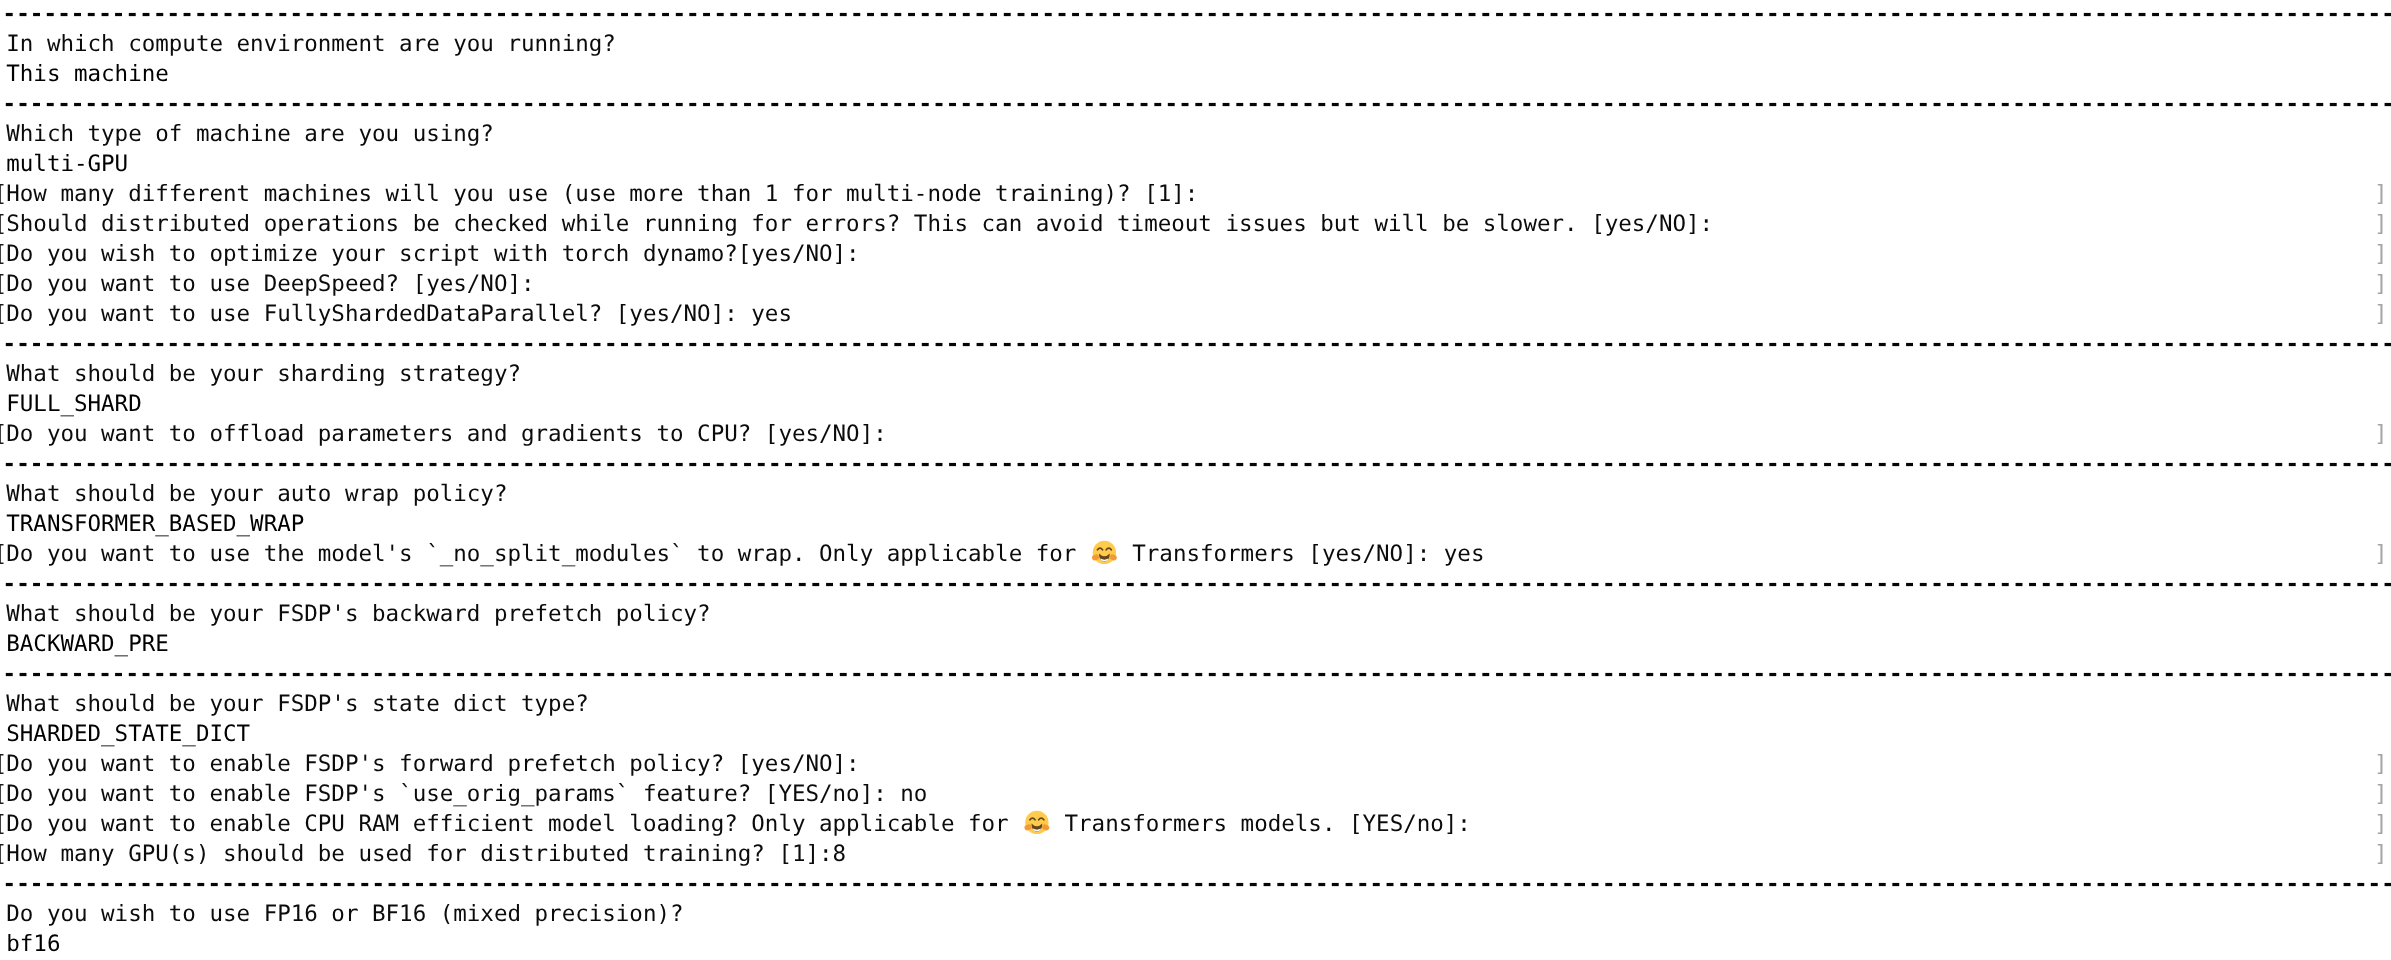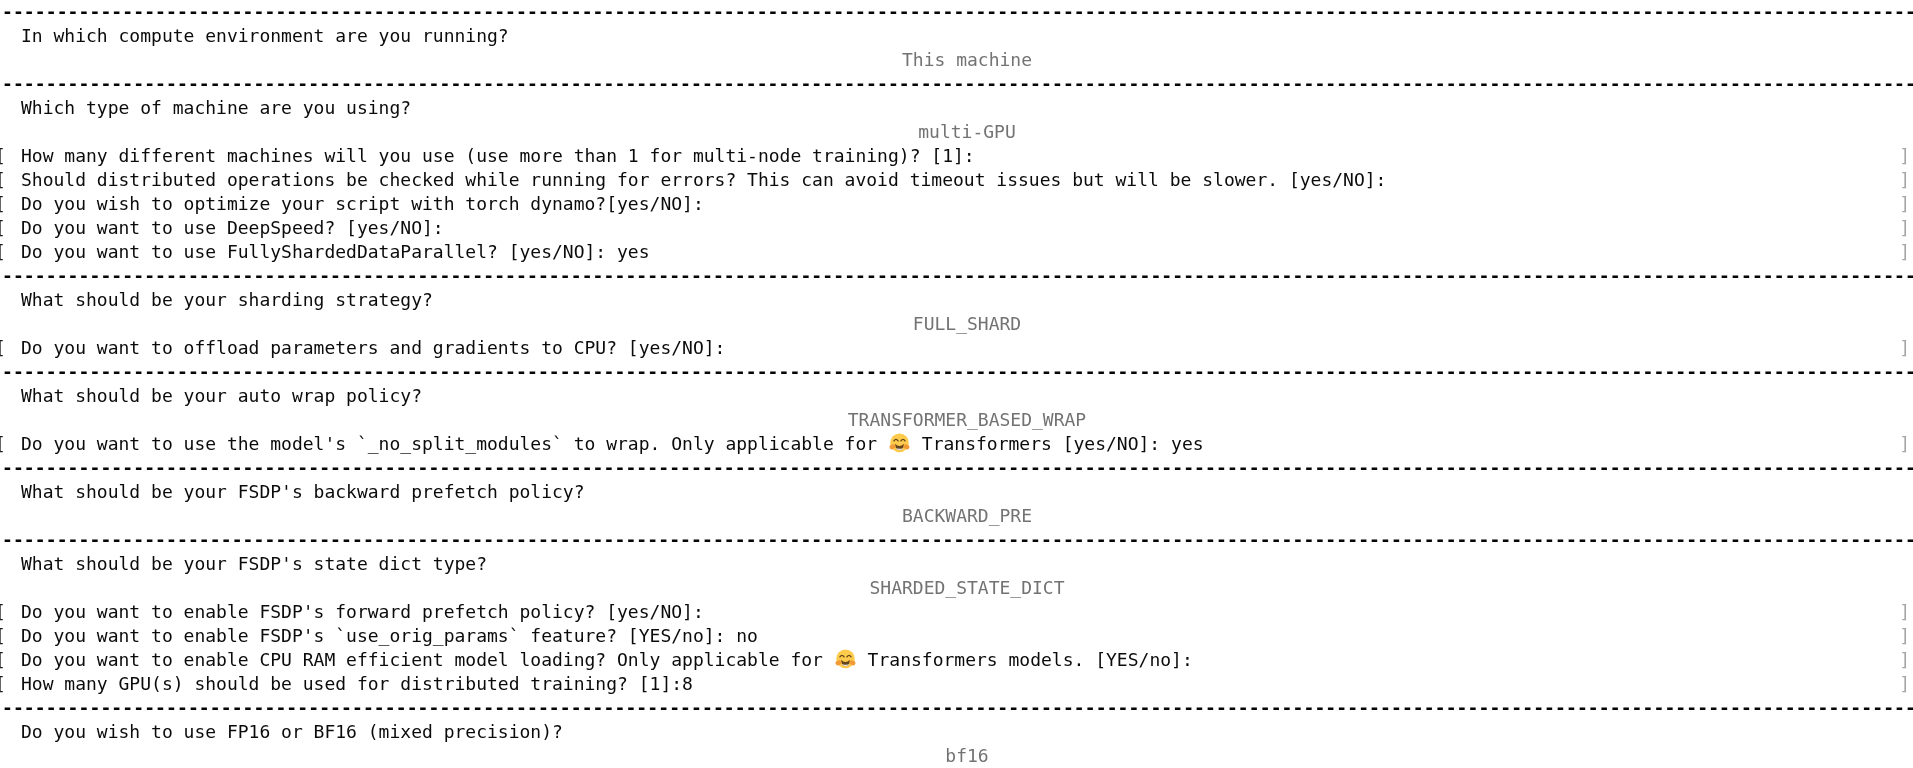--- a/index.html
+++ b/index.html
@@ -14,30 +14,30 @@
     width: 1913px; height: 768px;
     font-family: "DejaVu Sans Mono", "Liberation Mono", monospace;
     font-size: 18px;
     line-height: 24px;
     color: #0b0b0b;
     white-space: pre;
   }
   .row {
     position: relative;
     height: 24px;
-    padding-left: 21px;
+    padding-left: 5px;
     overflow: hidden;
   }
   .row.separator {
     padding-left: 2px;
     font-weight: bold;
     letter-spacing: 0.1px;
     color: #050505;
   }
-  .row.answer { color: #737373; text-align: center; }
+  .row.answer { color: #000000; }
   .row.question { color: #0b0b0b; }
   .lbracket {
     position: absolute;
     left: -5px; top: 0;
     color: #1c1c1c;
   }
   .rbracket {
     position: absolute;
     right: 3px; top: 0;
     color: #a6a6a6;

